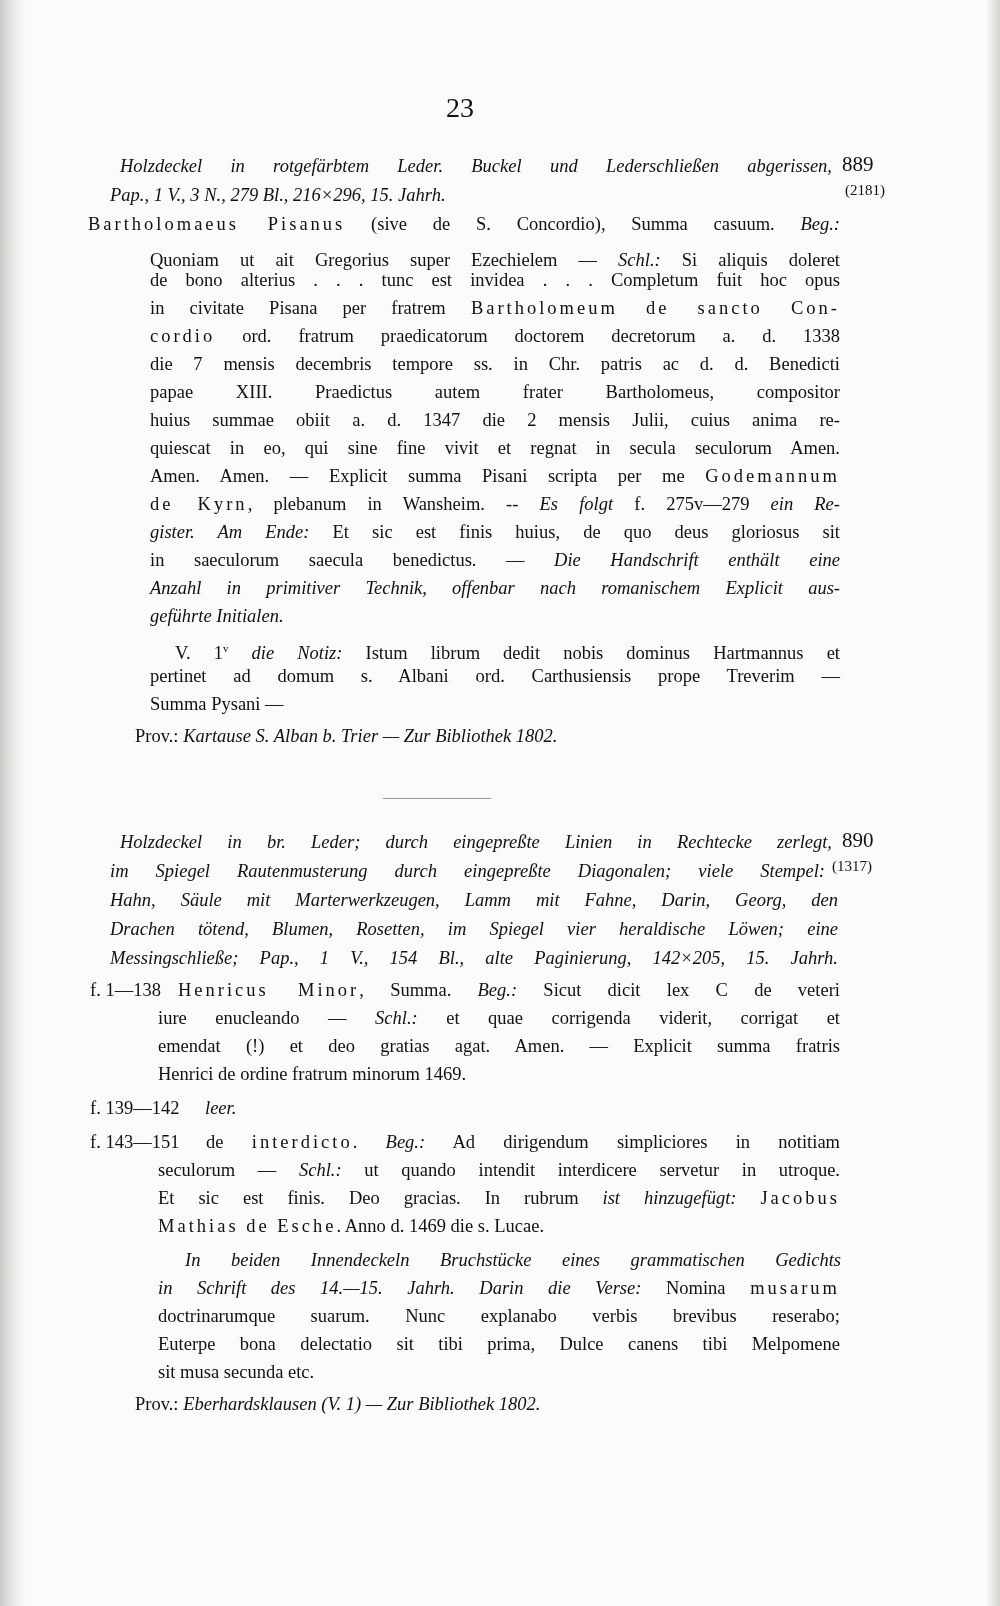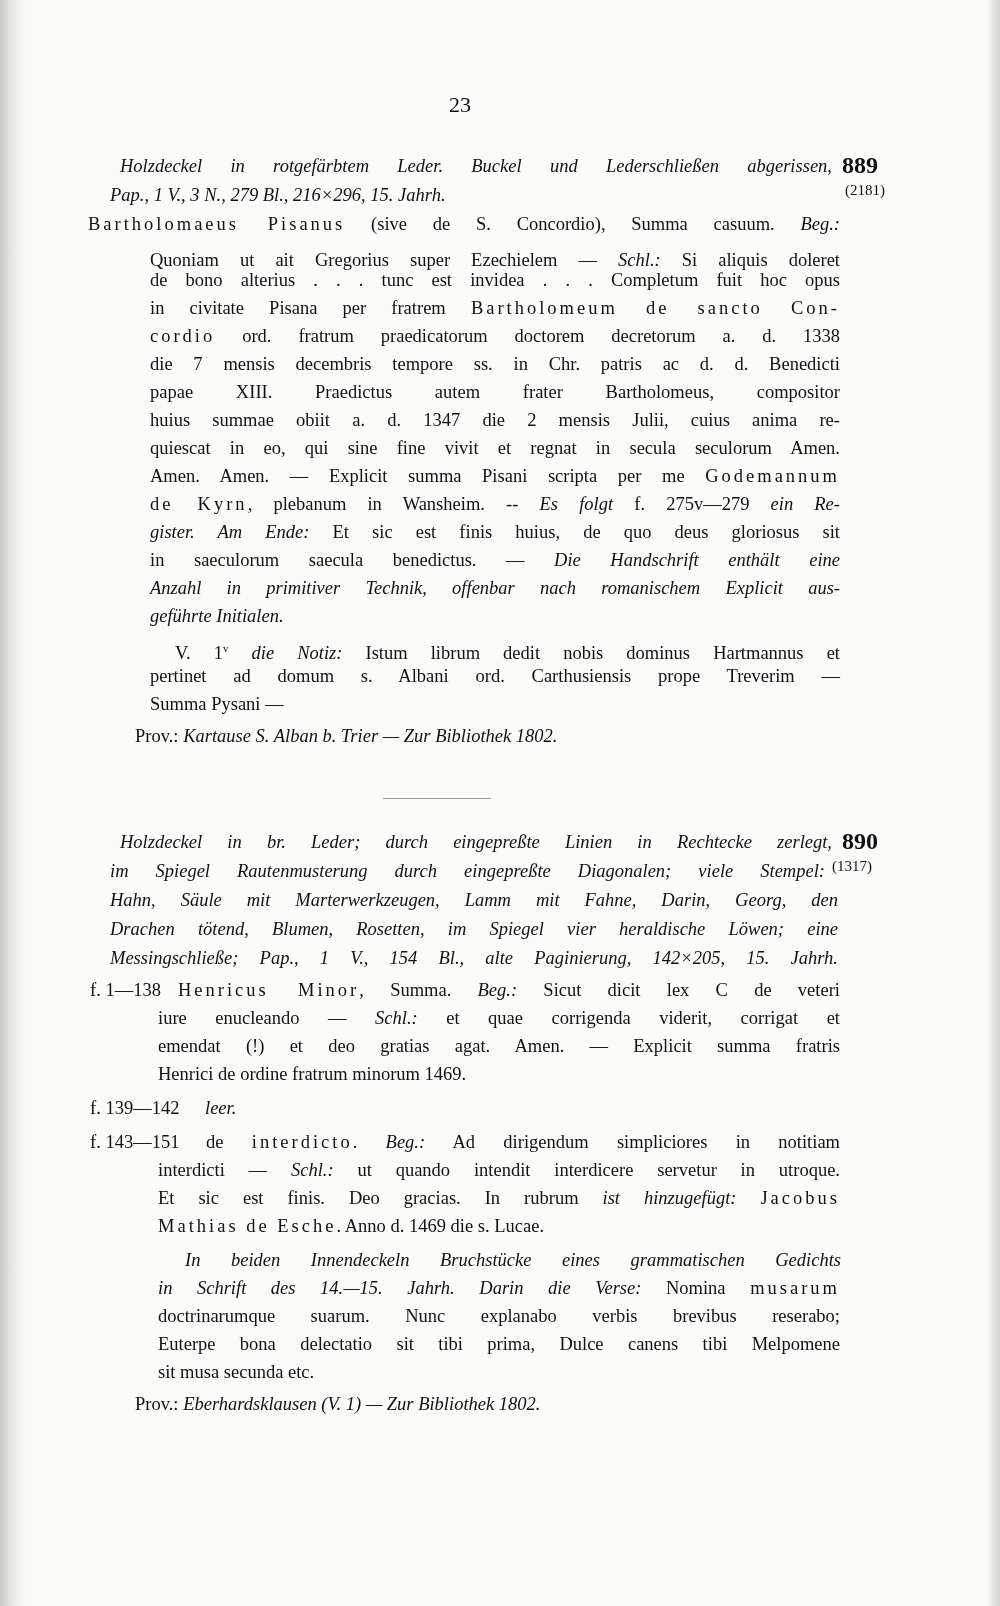--- a/index.html
+++ b/index.html
@@ -12,29 +12,29 @@
   .left-shadow {
     position: absolute; left: 0; top: 0; width: 26px; height: 1606px;
     background: linear-gradient(to right, #c9c9c6 0%, #e4e4e1 40%, rgba(251,251,250,0) 100%);
   }
   .right-edge {
     position: absolute; right: 0; top: 0; width: 14px; height: 1606px;
     background: linear-gradient(to right, rgba(251,251,250,0), #e2e2df 60%, #d6d6d3 100%);
   }
   .page-number {
     position: absolute; left: 0; width: 920px; top: 92px;
-    text-align: center; font-size: 22px;
+    text-align: center; font-size: 28px;
   }
   .line {
     position: absolute; font-size: 18.5px; white-space: nowrap; line-height: 24px;
   }
   .just { text-align: justify; text-align-last: justify; }
   i { font-style: italic; }
   .sp { letter-spacing: 3px; }
-  .margin-num { position: absolute; font-size: 24px; font-weight: bold; }
+  .margin-num { position: absolute; font-size: 21px; font-weight: normal; }
   .margin-sig { position: absolute; font-size: 15px; }
   .divider {
     position: absolute; left: 383px; top: 798px; width: 108px; height: 1px;
     background: #9a9a9a;
   }
 </style>
 </head>
 <body>
 
 <div class="left-shadow"></div>
@@ -88,21 +88,21 @@
   <div class="line just" style="left:178px; top:978px; width:662px;"><span class="sp">Henricus Minor</span><span>, Summa.  </span><i>Beg.:</i><span> Sicut dicit lex C de veteri</span></div>
   <div class="line just" style="left:158px; top:1006px; width:682px;"><span>iure enucleando — </span><i>Schl.:</i><span> et quae corrigenda viderit, corrigat et</span></div>
   <div class="line just" style="left:158px; top:1034px; width:682px;"><span>emendat (!) et deo gratias agat.  Amen. — Explicit summa fratris</span></div>
   <div class="line" style="left:158px; top:1062px;"><span>Henrici de ordine fratrum minorum 1469.</span></div>
 
   <div class="line" style="left:90px; top:1096px;">f. 139—142</div>
   <div class="line" style="left:205px; top:1096px;"><i>leer.</i></div>
 
   <div class="line" style="left:90px; top:1130px;">f. 143—151</div>
   <div class="line just" style="left:206px; top:1130px; width:634px;"><span>de </span><span class="sp">interdicto</span><span>.  </span><i>Beg.:</i><span> Ad dirigendum simpliciores in notitiam</span></div>
-  <div class="line just" style="left:158px; top:1158px; width:682px;"><span>interdicti — </span><i>Schl.:</i><span> ut quando intendit interdicere servetur in utroque.</span></div>
+  <div class="line just" style="left:158px; top:1158px; width:682px;"><span>seculorum — </span><i>Schl.:</i><span> ut quando intendit interdicere servetur in utroque.</span></div>
   <div class="line just" style="left:158px; top:1186px; width:682px;"><span>Et sic est finis.  Deo gracias.  In rubrum </span><i>ist hinzugefügt:</i><span> </span><span class="sp">Jacobus</span></div>
   <div class="line" style="left:158px; top:1214px;"><span class="sp">Mathias de Esche</span><span>.  Anno d. 1469 die s. Lucae.</span></div>
 
   <div class="line just" style="left:185px; top:1248px; width:656px;"><i>In beiden Innendeckeln Bruchstücke eines grammatischen Gedichts</i></div>
   <div class="line just" style="left:158px; top:1276px; width:682px;"><i>in Schrift des 14.—15. Jahrh.  Darin die Verse:</i><span> Nomina </span><span class="sp">musarum</span></div>
   <div class="line just" style="left:158px; top:1304px; width:682px;"><span>doctrinarumque suarum.  Nunc explanabo verbis brevibus reserabo;</span></div>
   <div class="line just" style="left:158px; top:1332px; width:682px;"><span>Euterpe bona delectatio sit tibi prima, Dulce canens tibi Melpomene</span></div>
   <div class="line" style="left:158px; top:1360px;"><span>sit musa secunda etc.</span></div>
 
   <div class="line" style="left:135px; top:1392px;"><span>Prov.:</span> <i>Eberhardsklausen (V. 1) — Zur Bibliothek 1802.</i></div>

